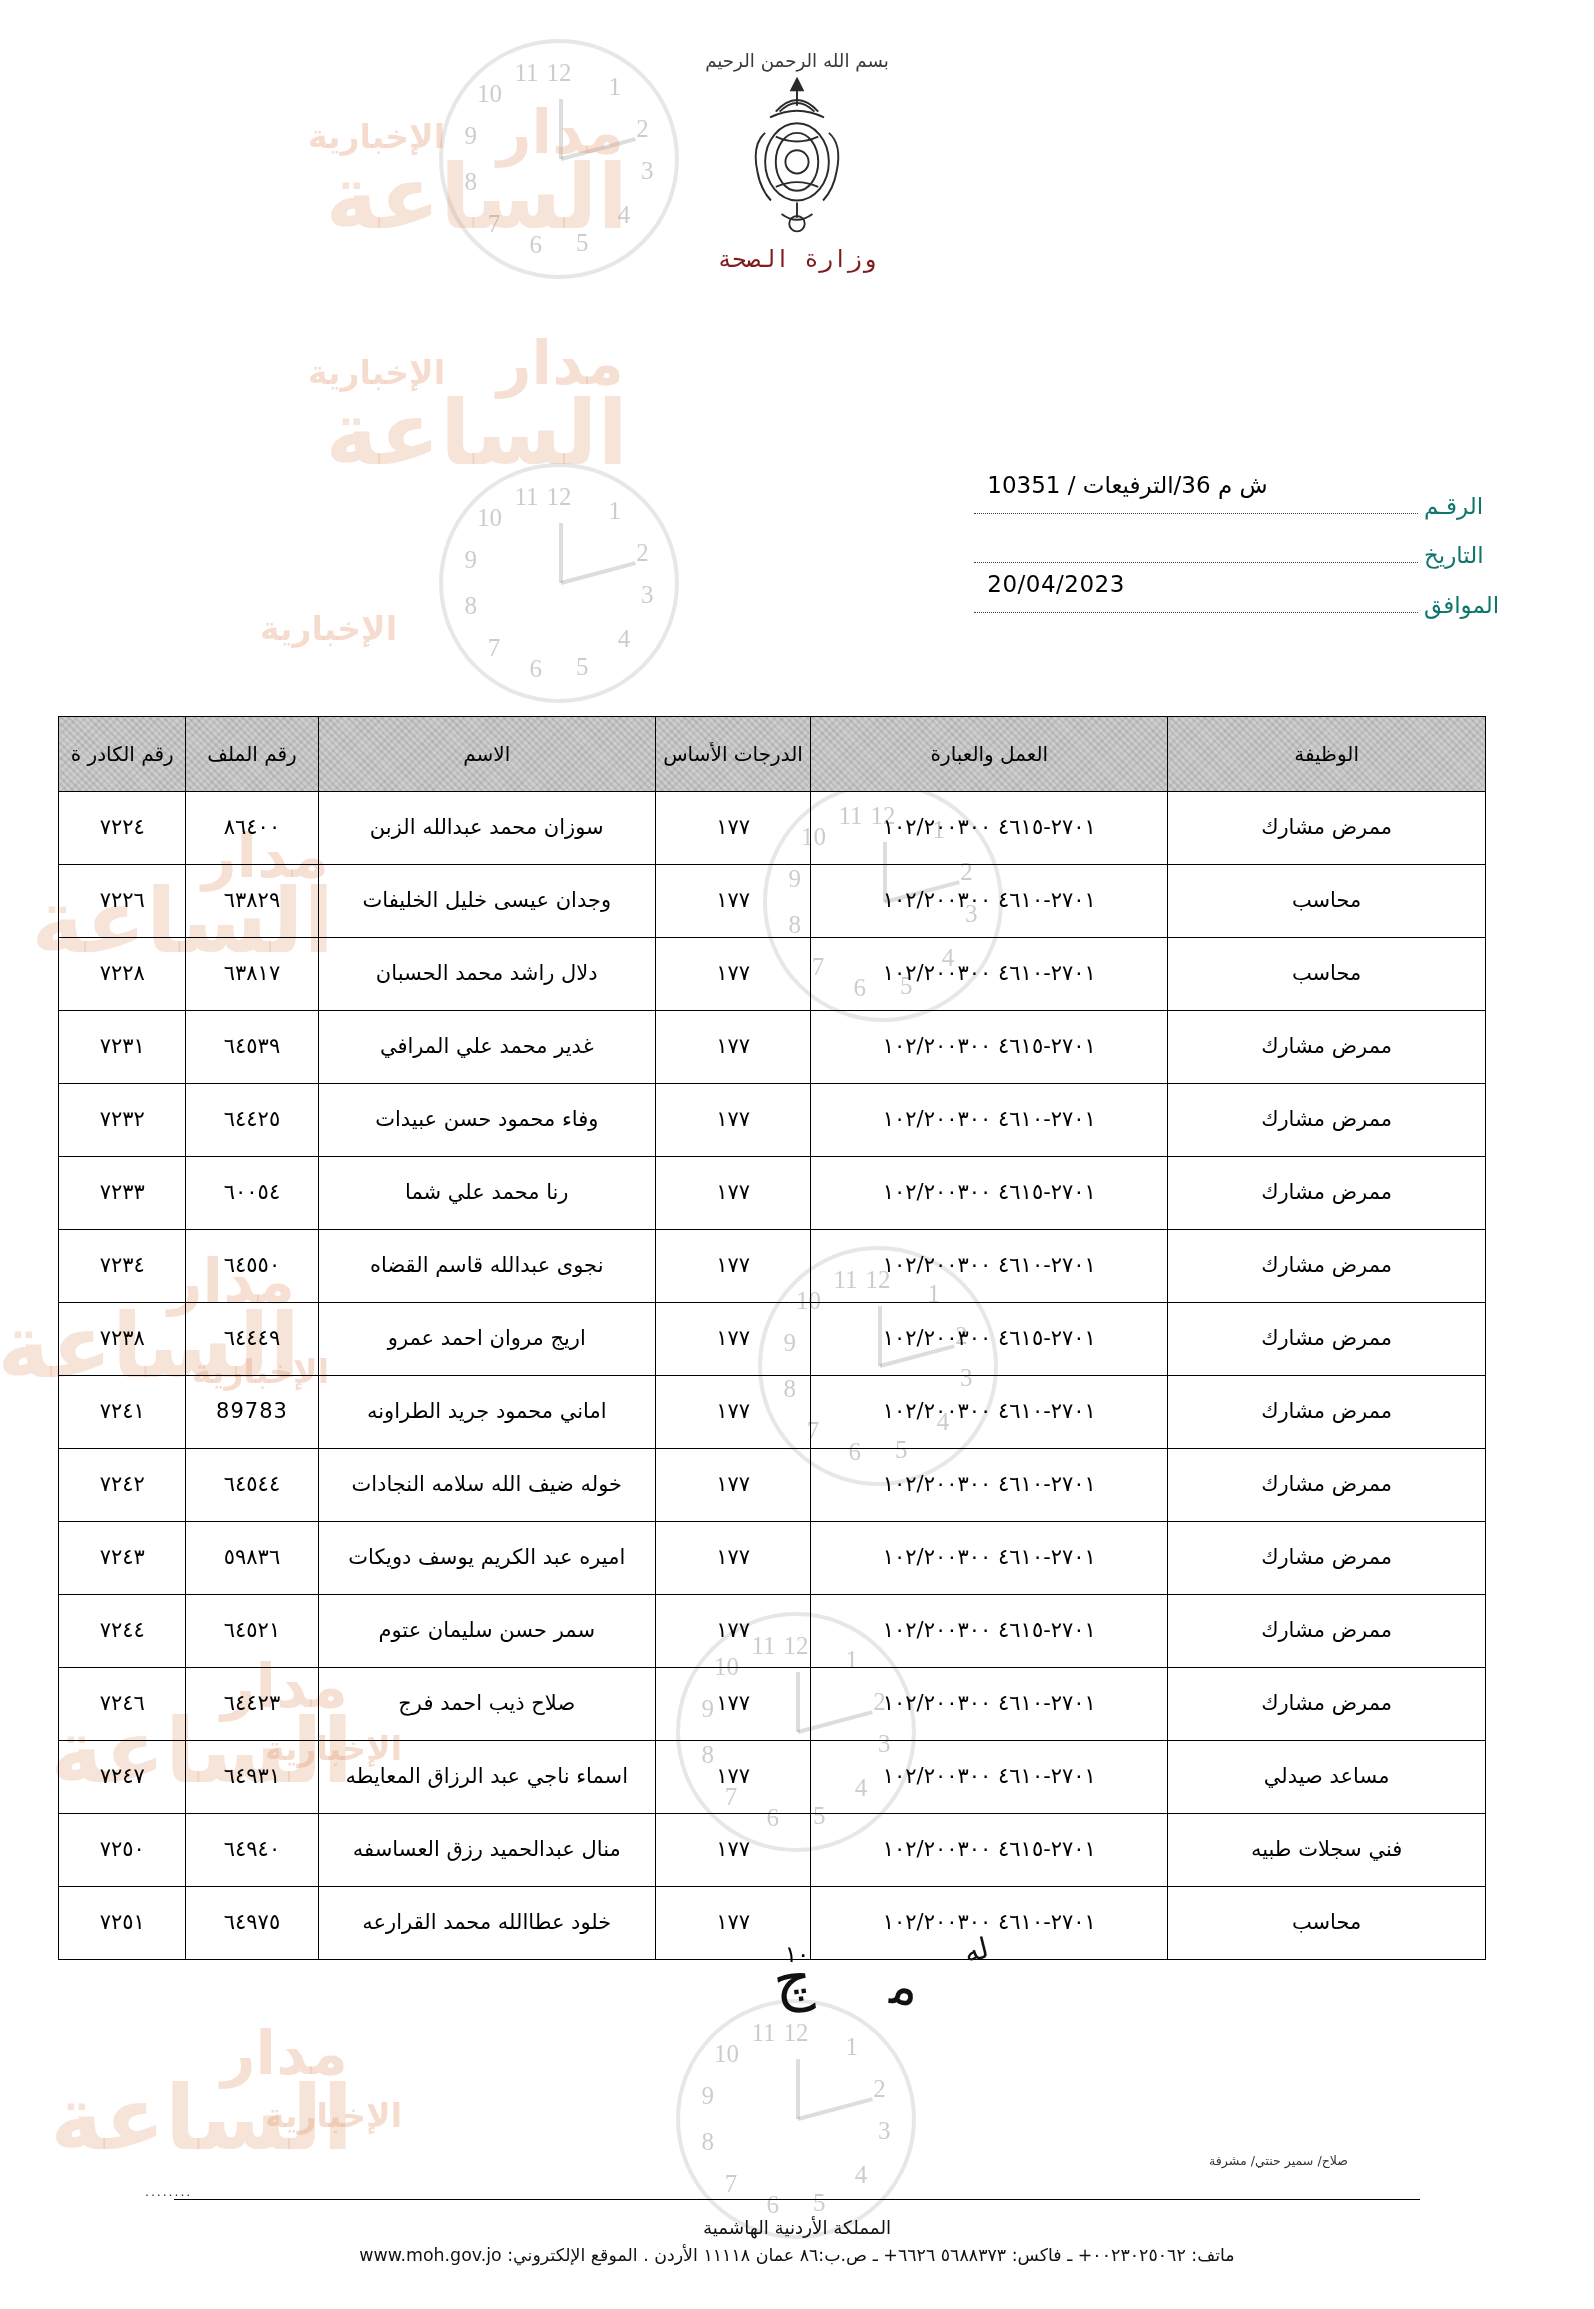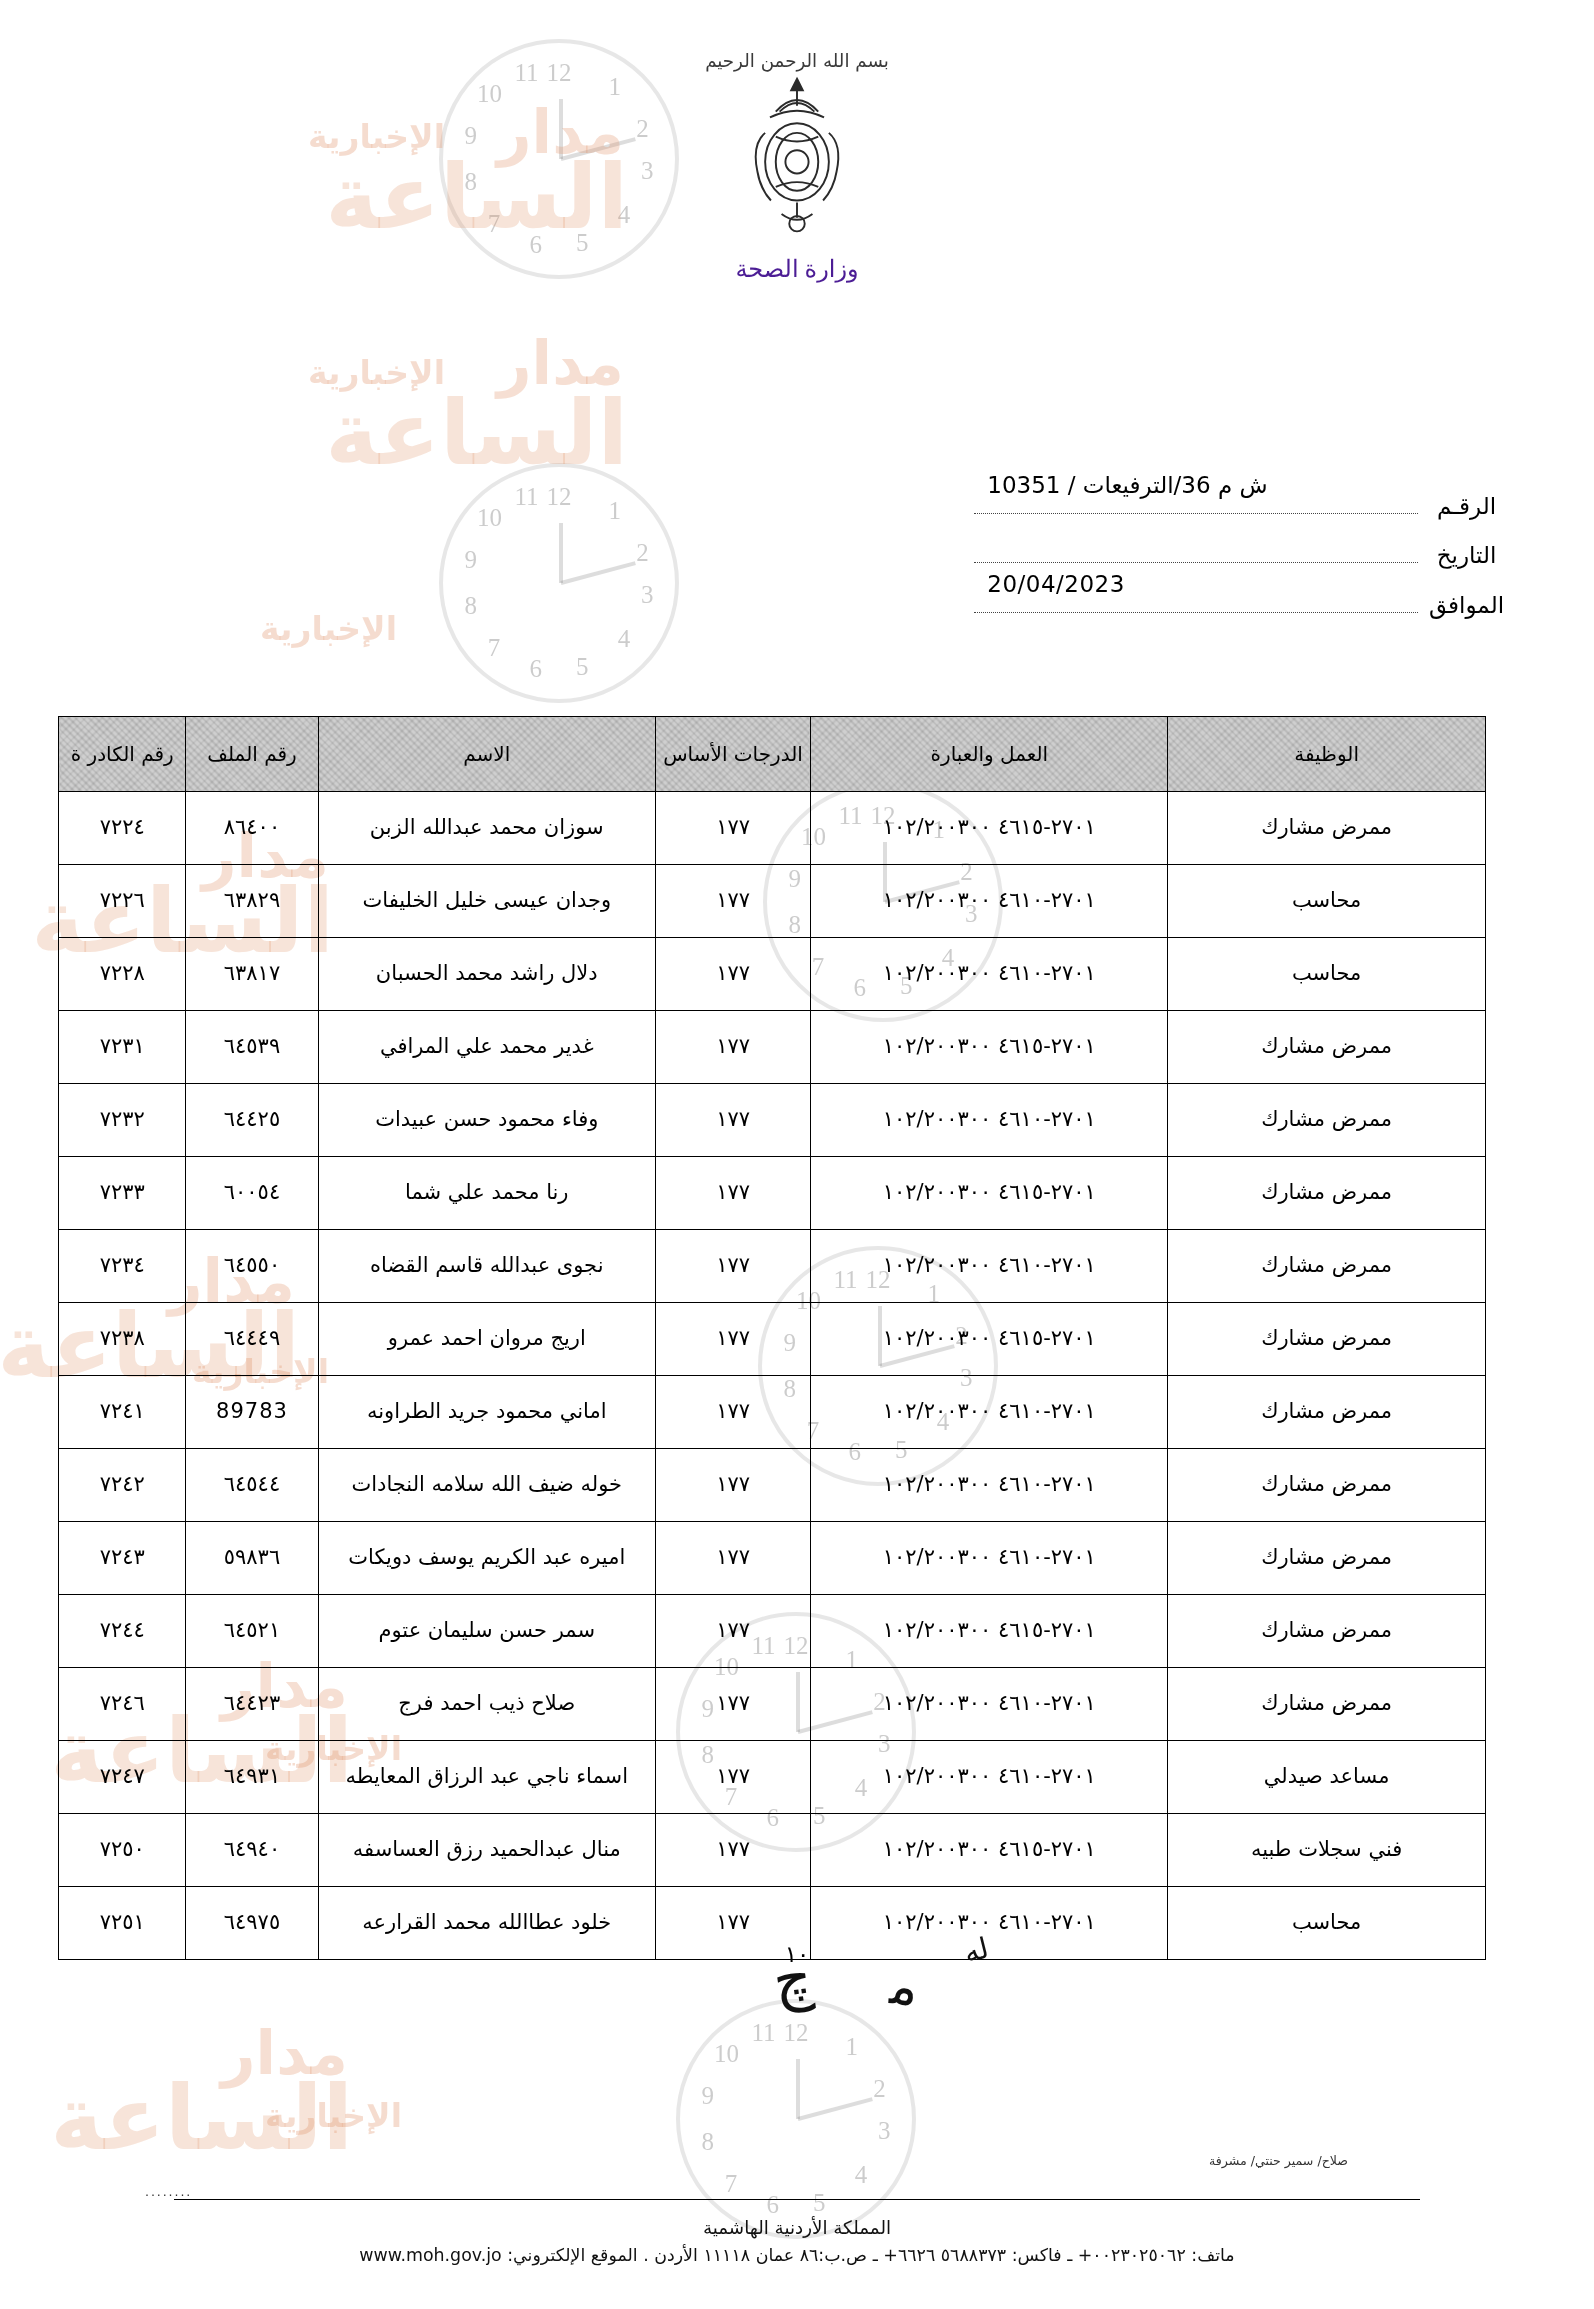--- a/index.html
+++ b/index.html
@@ -57,46 +57,46 @@
     font-family:"DejaVu Sans",sans-serif;
     font-size:18.3px;color:#3a3a3a;letter-spacing:1px;
     margin-bottom:1.9px;
   }
   .crest{
     width:116px;height:169px;margin:0 auto;
     position:relative;
   }
   .crest svg{display:block;}
   .ministry{
-    margin-top:13px;
+    margin-top:3px;
     font-size:24px;
-    font-family:Liberation Serif, serif;
-    color:#4c1d95;
+    font-family:Liberation Mono, monospace;
+    color:#7f1d1d;
     letter-spacing:1px;
   }
 
   
   .meta{
     position:absolute;
     top:494px;
     right:85px;
     width:541px;
     font-size:22px;
     line-height:1.0;
   }
   .meta-row{
     display:flex;
     align-items:flex-end;
     margin-bottom:25px;
   }
   .meta-label{
     width:85px;
-    text-align:center;
+    text-align:left;
     font-size:23px;
-    color:#000000;
+    color:#0f766e;
     flex:0 0 auto;
   }
   .meta-dots{
     flex:1 1 auto;
     border-bottom:1.9px dotted #444;
     height:19.3px;
     margin:0 5.8px 3.9px 5.8px;
     position:relative;
   }
   .meta-val{

